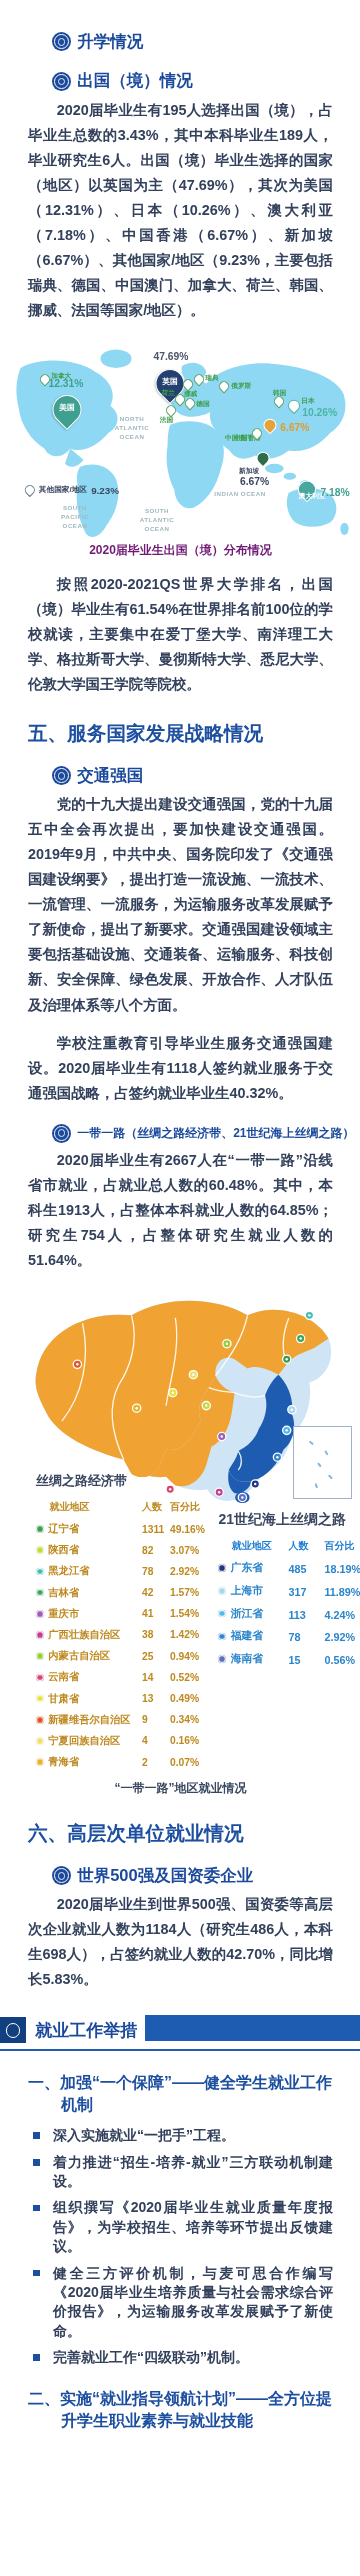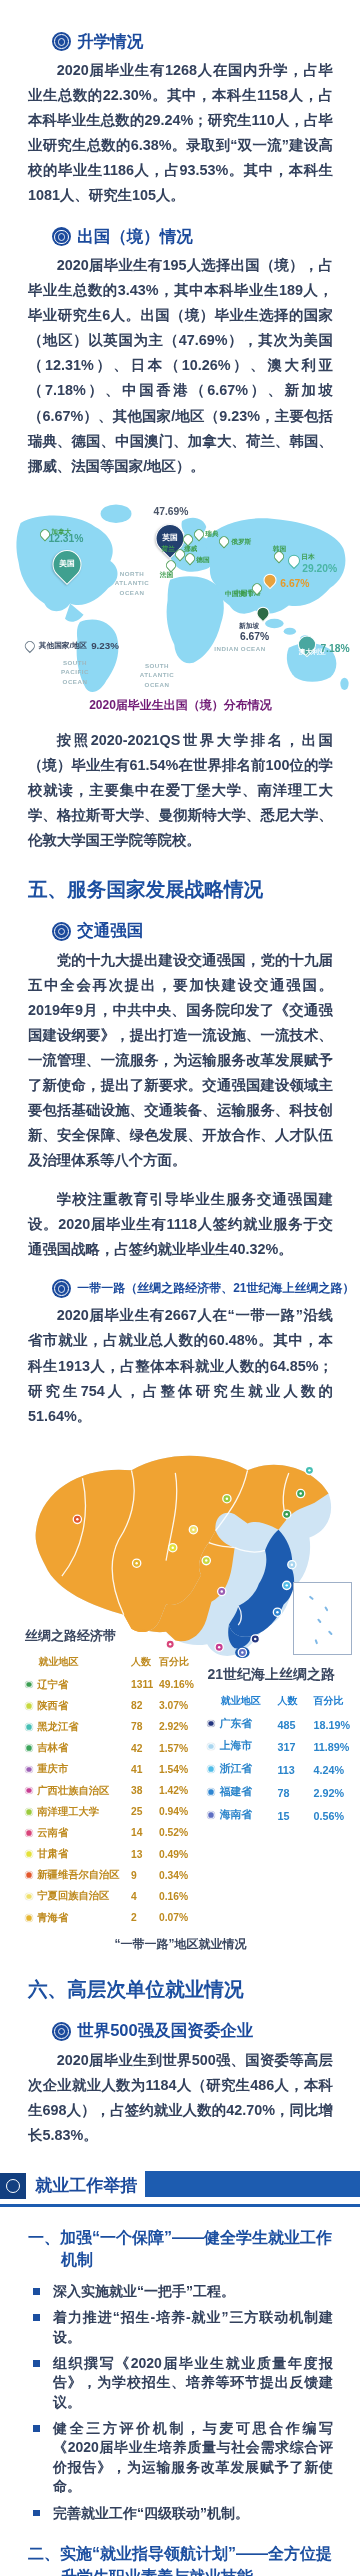--- a/index.html
+++ b/index.html
@@ -48,21 +48,21 @@
   .pin-lab{position:absolute;font-size:6.7px;color:#3F9E4F;font-weight:bold;white-space:nowrap;}
   .pin-val{position:absolute;font-size:10.3px;font-weight:bold;white-space:nowrap;}
   .wm-legend{position:absolute;left:25px;top:148px;display:flex;align-items:center;gap:4.1px;font-size:7.7px;color:#3A4760;font-weight:bold;}
   .wm-legend .mini{width:7.7px;height:7.7px;border-radius:50% 50% 0 50%;transform:rotate(45deg);background:#fff;border:1px solid #6b7b8a;}
   .wm-legend b{font-size:9.8px;}
   
   .cnmap{position:relative;width:361px;height:216px;margin:2.1px 0 0;}
   .inset{position:absolute;right:9.3px;bottom:3.1px;width:57px;height:71px;background:#fff;border:0.5px solid #9FB0C8;}
   .inset i{position:absolute;display:block;width:5.2px;height:1.5px;background:#7FB8E6;border-radius:1px;}
   
-  .tables{display:flex;margin:-31px 25px 0;position:relative;}
+  .tables{display:flex;margin:-31px 36px 0;position:relative;}
   .belt{width:170px;}
   .road{flex:1;margin-left:12.4px;margin-top:39px;}
   .tbl-title{font-size:13px;font-weight:bold;color:#3A4760;margin:0 0 10.3px;}
   .thead{display:flex;font-weight:bold;font-size:10px;margin-bottom:8.2px;}
   .thead.gold{color:#BE8A1F;}
   .thead.blue{color:#1E7ED0;}
   .trow{display:flex;align-items:center;font-size:10.3px;font-weight:bold;margin-bottom:7.2px;}
   .trow .dot{width:7.7px;height:7.7px;border-radius:50%;margin-right:4.6px;flex:none;box-shadow:inset 0 0 0 1.3px rgba(255,255,255,.85),0 0 0 0.5px rgba(0,0,0,.07);}
   .belt .c1{width:106px;display:flex;align-items:center;}
   .belt .c2{width:28px;}
@@ -76,21 +76,20 @@
 </style>
 </head>
 <body>
 
 <div class="page">
 
   <div class="subhead">
     <span class="logo-icon"></span>
     <span class="st">升学情况</span>
   </div>
-  <p class="para">2020届毕业生有1268人在国内升学，占毕业生总数的22.30%。其中，本科生1158人，占本科毕业生总数的29.24%；研究生110人，占毕业研究生总数的6.38%。录取到“双一流”建设高校的毕业生1186人，占93.53%。其中，本科生1081人、研究生105人。</p>
 
   <div class="subhead">
     <span class="logo-icon"></span>
     <span class="st">出国（境）情况</span>
   </div>
   <p class="para">2020届毕业生有195人选择出国（境），占毕业生总数的3.43%，其中本科毕业生189人，毕业研究生6人。出国（境）毕业生选择的国家（地区）以英国为主（47.69%），其次为美国（12.31%）、日本（10.26%）、澳大利亚（7.18%）、中国香港（6.67%）、新加坡（6.67%）、其他国家/地区（9.23%，主要包括瑞典、德国、中国澳门、加拿大、荷兰、韩国、挪威、法国等国家/地区）。</p>
 
   <div class="worldmap">
     <svg viewBox="0 0 700 390">
       <g fill="#8ED8F3">
@@ -174,21 +173,21 @@
           <span class="pin-head">
             <span class="ph"></span>
           </span>
           <span class="pin-lab" style="left: -6.2px; top: -16.5px; color: rgb(63, 158, 79);">韩国</span>
         </div>
         <div class="pin p-teal-s" style="left: 294px; top: 75px;">
           <span class="pin-head">
             <span class="ph"></span>
           </span>
           <span class="pin-lab" style="left: 7.2px; top: -14.4px; color: rgb(63, 158, 79);">日本</span>
-          <span class="pin-val" style="left: 8.2px; top: -4.1px; color: rgb(73, 181, 164);">29.20%</span>
+          <span class="pin-val" style="left: 8.2px; top: -4.1px; color: rgb(73, 181, 164);">10.26%</span>
         </div>
         <div class="pin p-orange" style="left: 270px; top: 95px;">
           <span class="pin-head">
             <span class="ph"></span>
           </span>
           <span class="pin-lab" style="left: -36px; top: 2.1px; color: rgb(63, 158, 79);">中国香港</span>
           <span class="pin-val" style="left: 10.3px; top: -9.3px; color: rgb(229, 154, 43);">6.67%</span>
         </div>
         <div class="pin p-small" style="left: 257px; top: 101px;">
           <span class="pin-head">
@@ -352,21 +351,21 @@
             <span class="c1">
               <span class="dot" style="background: rgb(199, 61, 146);"></span>
               <span>广西壮族自治区</span>
             </span>
             <span class="c2">38</span>
             <span class="c3">1.42%</span>
           </div>
           <div class="trow">
             <span class="c1">
               <span class="dot" style="background: rgb(155, 203, 62);"></span>
-              <span>南洋理工大学</span>
+              <span>内蒙古自治区</span>
             </span>
             <span class="c2">25</span>
             <span class="c3">0.94%</span>
           </div>
           <div class="trow">
             <span class="c1">
               <span class="dot" style="background: rgb(216, 68, 122);"></span>
               <span>云南省</span>
             </span>
             <span class="c2">14</span>

